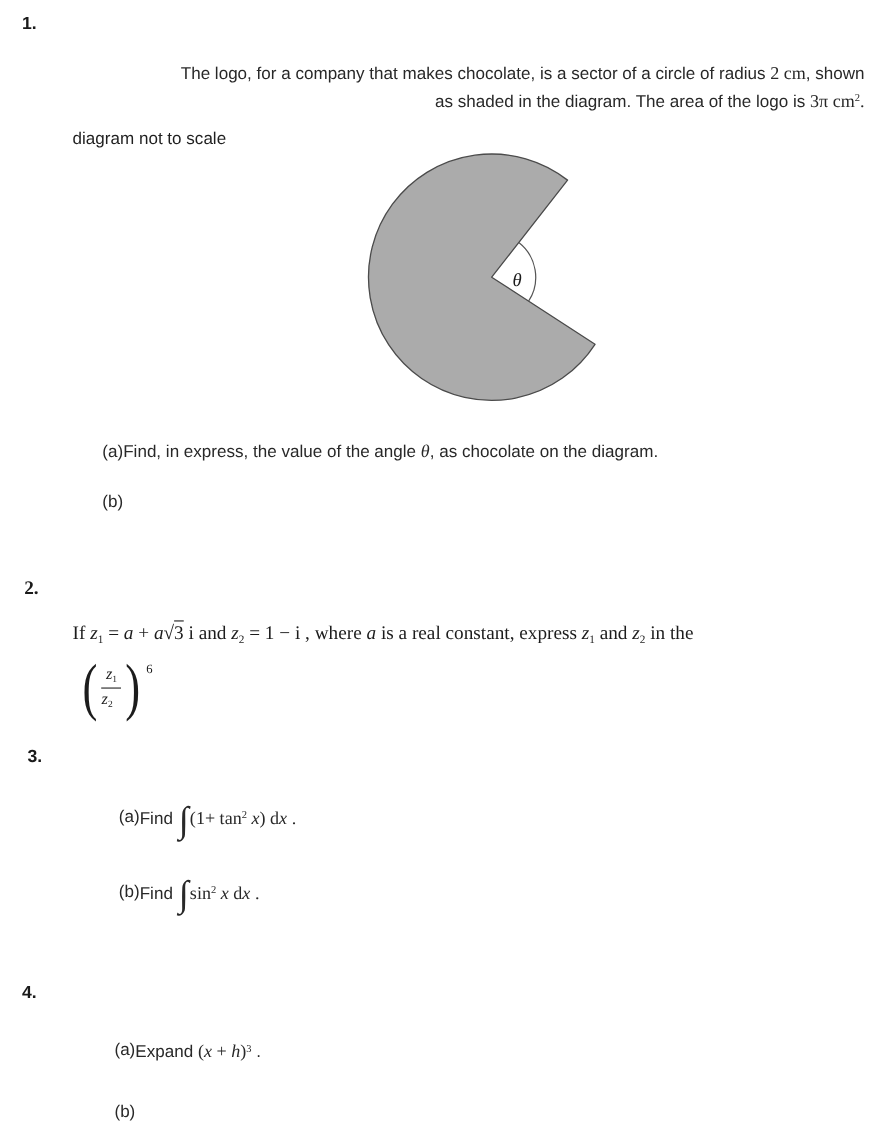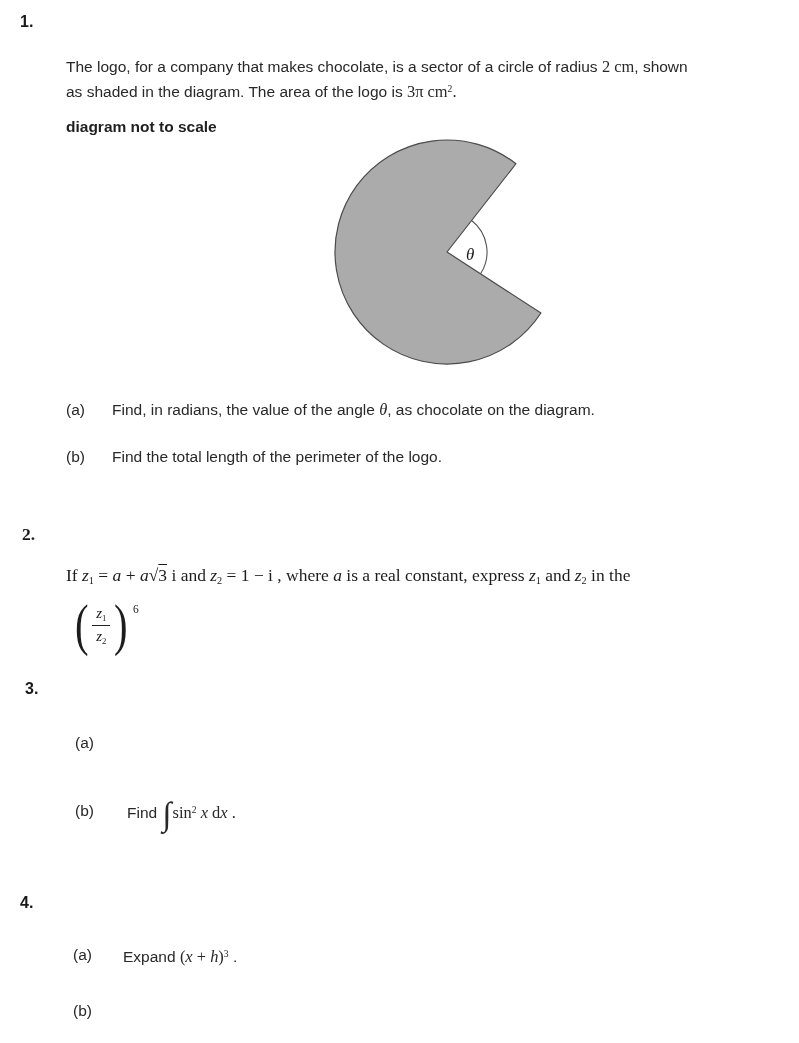--- a/index.html
+++ b/index.html
@@ -4,38 +4,38 @@
 <style>
   html,body { margin:0; padding:0; background:#ffffff; }
   .page {
     position:relative; width:799px; height:1043px; background:#ffffff;
     color:#212121; overflow:hidden;
     font-family:"Liberation Sans", sans-serif;
   }
   .abs { position:absolute; }
   .qnum-sans { font-family:"Liberation Sans", sans-serif; font-weight:bold; font-size:16px; color:#1a1a1a; }
   .qnum-serif { font-family:"Liberation Serif", serif; font-weight:bold; font-size:17.5px; color:#1a1a1a; }
-  .body-sans { font-size:15.5px; line-height:21.5px; color:#282828; }
+  .body-sans { font-size:15.5px; line-height:21.5px; color:#282828;text-align:right; }
   .body-serif { font-family:"Liberation Serif", serif; font-size:16.5px; line-height:26px; color:#1c1c1c; }
-  .bold-note { font-weight:bold; font-size:15.5px; color:#1f1f1f; }
+  .bold-note { font-weight:normal; font-size:15.5px; color:#1f1f1f; }
   .part { display:flex; align-items:center; }
   .part .plabel { flex:0 0 auto; }
   
   .r-sans { font-family:"Liberation Sans", sans-serif; }
   .r-rm  { font-family:"Liberation Serif", serif; font-size:1.06em; }
   .r-it  { font-family:"Liberation Serif", serif; font-size:1.06em; font-style:italic; }
   .r-sub { font-family:"Liberation Serif", serif; font-size:0.62em; vertical-align:-0.32em; }
   .r-sup { font-family:"Liberation Serif", serif; font-size:0.62em; vertical-align:0.55em; }
   .r-rad { font-family:"Liberation Serif", serif; font-size:1.06em; text-decoration:overline; }
   .r-int { font-family:"Liberation Serif", serif; font-size:2.15em; font-weight:300; line-height:0; vertical-align:-0.22em; padding:0 1px; }
   
   .pgroup { position:relative; display:inline-flex; align-items:center; margin:0 10px 0 6px; }
   .bigp { font-family:"Liberation Serif", serif; font-size:58px; font-weight:300; line-height:0.95;
           display:inline-block; transform:scaleX(0.7); color:#1c1c1c; }
-  .frac { display:inline-flex; flex-direction:column; align-items:center;
+  .frac { display:inline-flex; flex-direction:column; align-items:flex-start;
           font-family:"Liberation Serif", serif; font-size:14px; line-height:1.15; margin:0 1px; }
   .frac .num { padding:0 4px 2px; border-bottom:1px solid #222; }
   .frac .den { padding-top:2px; }
   .pexp { position:absolute; top:-1px; right:-8px; font-family:"Liberation Serif", serif; font-size:11.5px; color:#1c1c1c; }
 </style>
 </head>
 <body>
 
 <div class="page">
 
@@ -46,26 +46,25 @@
   <div class="abs bold-note" style="left:66px; top:118px;">diagram not to scale</div>
 
   <svg class="abs" style="left:328px; top:136px;" width="246" height="240" viewBox="0 0 246 240">
     <path d="M 119 116 L 187.95 27.75 A 112 112 0 1 0 212.93 177 Z" stroke-width="1.2" stroke-linejoin="round" fill="#ababab" stroke="#4b4b4b"></path>
     <path d="M 143.63 84.48 A 40 40 0 0 1 152.55 137.78" fill="none" stroke-width="1.1" stroke="#555555"></path>
     <text x="138" y="124" font-family="Liberation Serif, serif" font-style="italic" font-size="17" fill="#1c1c1c">θ</text>
   </svg>
 
   <div class="abs part body-sans" style="left:66px; top:399px;">
     <span class="plabel" style="width:46px;">(a)</span>
-    <span><span class="r-sans">Find, in radians, the value of the angle </span><span class="r-it">θ</span><span class="r-sans">, as chocolate on the diagram.</span></span>
+    <span><span class="r-sans">Find, in express, the value of the angle </span><span class="r-it">θ</span><span class="r-sans">, as chocolate on the diagram.</span></span>
   </div>
 
   <div class="abs part body-sans" style="left:66px; top:446px;">
     <span class="plabel" style="width:46px;">(b)</span>
-    <span><span class="r-sans">Find the total length of the perimeter of the logo.</span></span>
   </div>
 
   <div class="abs qnum-serif" style="left:22px; top:524px;">2.</div>
 
   <div class="abs body-serif" style="left:66px; top:562px; width:724px;"><span class="r-rm">If </span><span class="r-it">z</span><span class="r-sub">1</span><span class="r-rm"> = </span><span class="r-it">a</span><span class="r-rm"> + </span><span class="r-it">a</span><span class="r-rm">√</span><span class="r-rad">3</span><span class="r-rm"> i  and  </span><span class="r-it">z</span><span class="r-sub">2</span><span class="r-rm"> = 1 − i ,  where  </span><span class="r-it">a</span><span class="r-rm">  is a real constant, express  </span><span class="r-it">z</span><span class="r-sub">1</span><span class="r-rm">  and  </span><span class="r-it">z</span><span class="r-sub">2</span><span class="r-rm">  in the</span></div>
 
   <div class="abs part body-serif" style="left:66px; top:592px; height:66px;">
     <span class="pgroup">
       <span class="bigp">(</span>
       <span class="frac">
@@ -74,20 +73,21 @@
       </span>
       <span class="bigp">)</span>
       <span class="pexp">6</span>
     </span>
   </div>
 
   <div class="abs qnum-sans" style="left:25px; top:680px;">3.</div>
 
   <div class="abs part body-sans" style="left:75px; top:722px; height:42px;">
     <span class="plabel" style="width:52px;">(a)</span>
+    <span><span class="r-sans">Find </span><span class="r-int">∫</span><span class="r-rm">(1+ tan</span><span class="r-sup">2</span><span class="r-it"> x</span><span class="r-rm">) d</span><span class="r-it">x</span><span class="r-rm"> .</span></span>
   </div>
 
   <div class="abs part body-sans" style="left:75px; top:790px; height:42px;">
     <span class="plabel" style="width:52px;">(b)</span>
     <span><span class="r-sans">Find </span><span class="r-int">∫</span><span class="r-rm">sin</span><span class="r-sup">2</span><span class="r-it"> x</span><span class="r-rm"> d</span><span class="r-it">x</span><span class="r-rm"> .</span></span>
   </div>
 
   <div class="abs qnum-sans" style="left:20px; top:894px;">4.</div>
 
   <div class="abs part body-sans" style="left:73px; top:938px; height:34px;">

